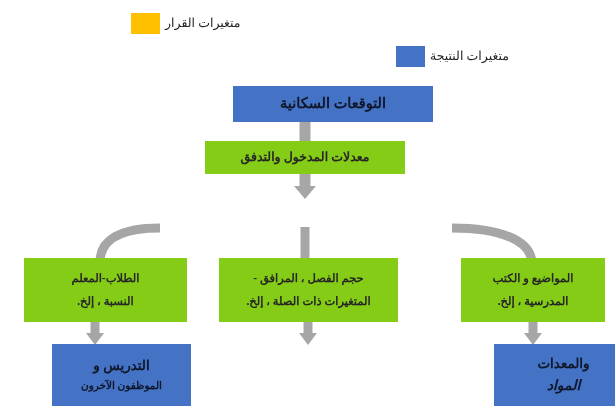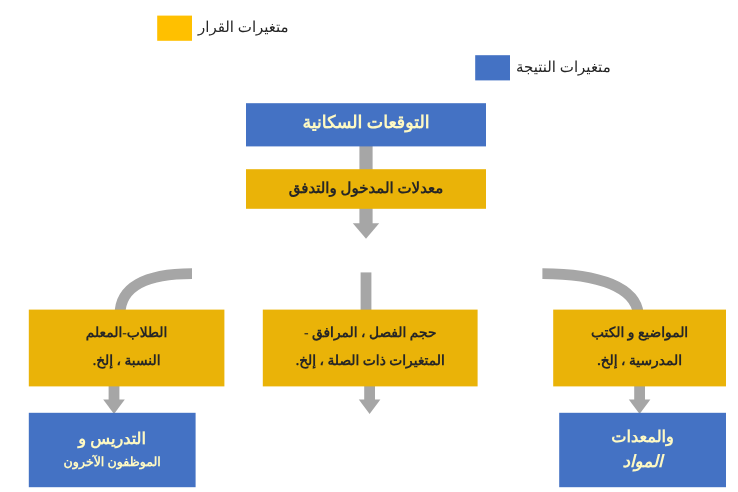--- a/index.html
+++ b/index.html
@@ -60,24 +60,25 @@
     display: flex;
     flex-direction: column;
     align-items: center;
     justify-content: center;
     text-align: center;
     z-index: 2;
     padding: 2px 6px;
   }
   .node.blue {
     background: #4472c4;
-    color: #fef9c3;
+    color: #0f172a;
+    margin-left: 28px;
   }
   .node.yellow {
-    background: #eab308;
+    background: #84cc16;
     color: #262626;
   }
   .node .line1 {
     font-weight: bold;
     line-height: 1.18;
   }
   .node .line2 {
     font-weight: bold;
     line-height: 1.18;
   }

